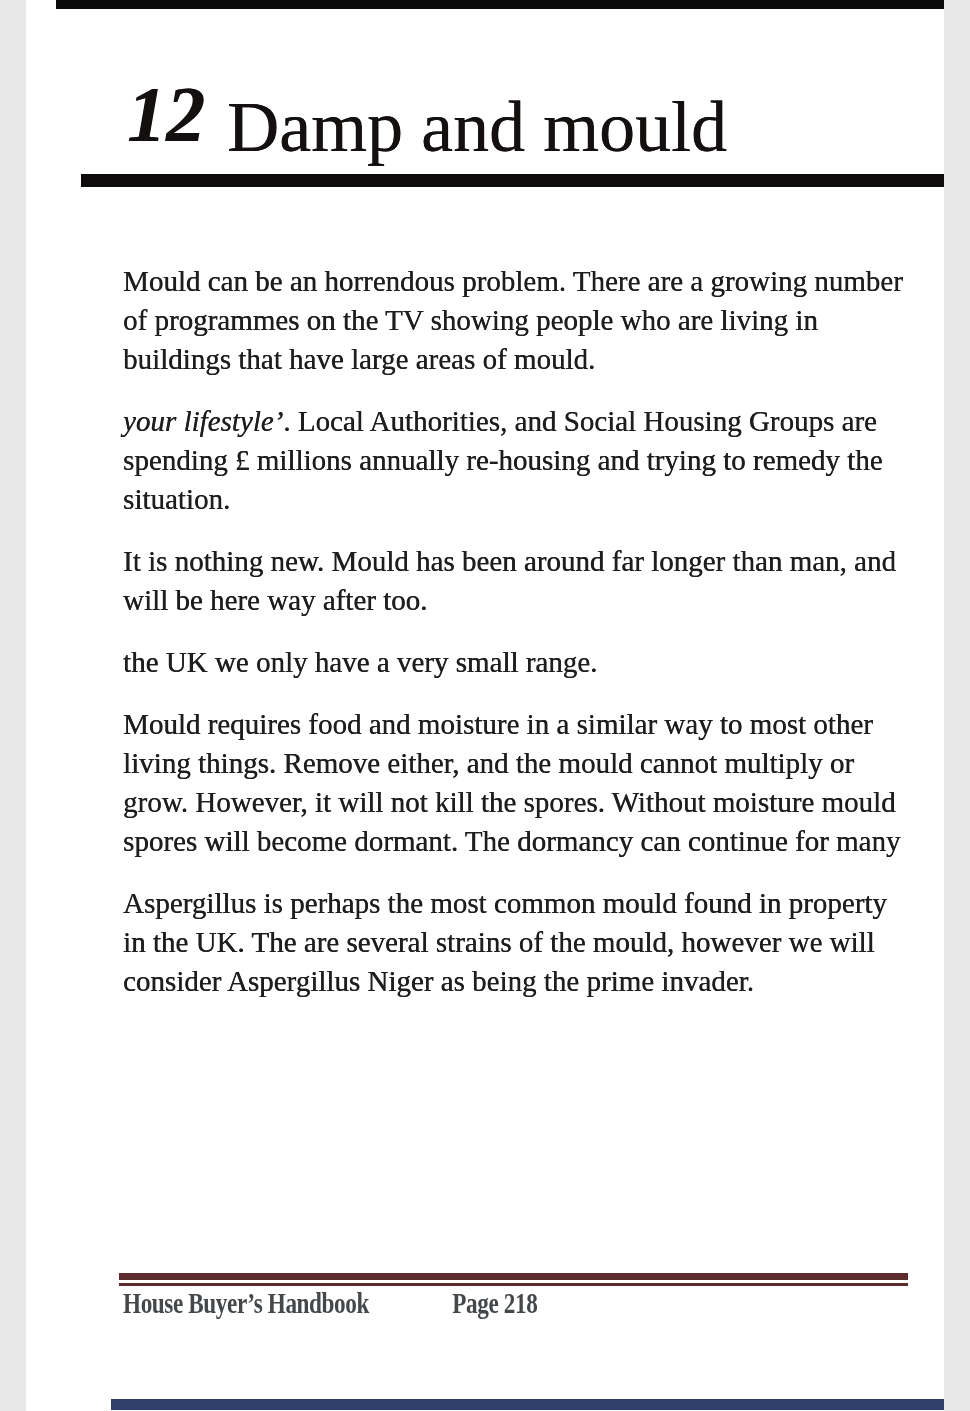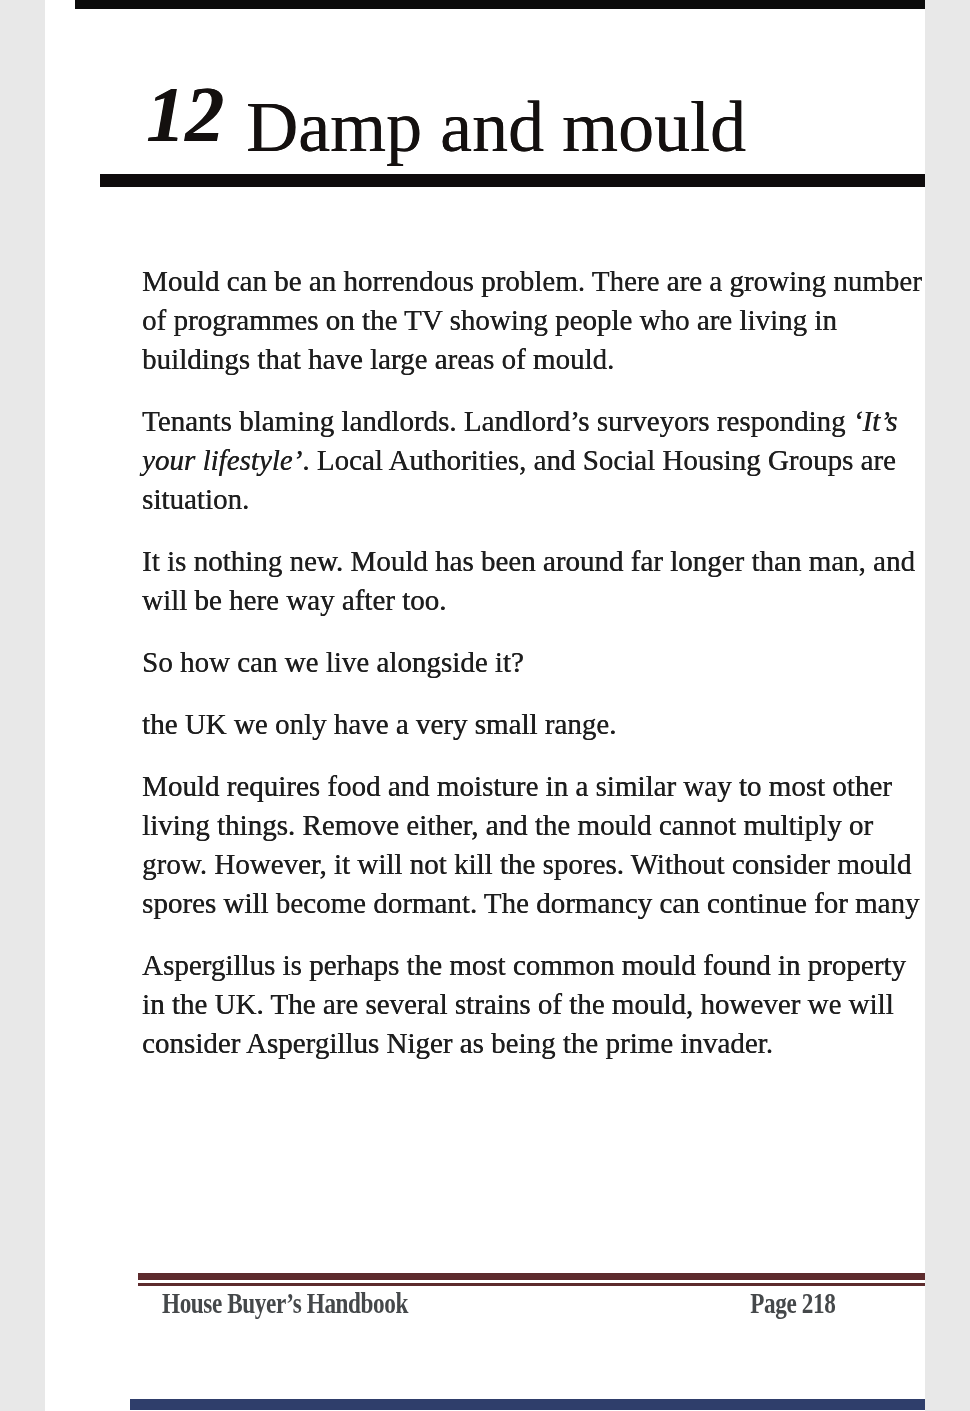--- a/index.html
+++ b/index.html
@@ -4,20 +4,21 @@
 <style>
   html, body { margin: 0; padding: 0; background: #e8e8e8; }
   .page {
     position: relative;
     width: 880px;
     height: 1411px;
     background: #ffffff;
     font-family: "Liberation Serif", serif;
     overflow: hidden;
     margin: 0 auto;
+    padding-left: 38px;
   }
 
   
   .top-bar    { position: absolute; top: 0; left: 30px; width: 940px; height: 9px; }
   .bottom-bar { position: absolute; top: 1399px; left: 85px; width: 878px; height: 11px; }
 
   
   .heading {
     position: absolute;
     left: 101px;
@@ -65,26 +66,24 @@
 
   
   .footer-rule-thick { position: absolute; left: 93px; top: 1273px; width: 789px; height: 7px; }
   .footer-rule-thin  { position: absolute; left: 93px; top: 1283px; width: 789px; height: 3px; }
   .footer-row {
     position: absolute;
     left: 97px;
     right: 90px;
     top: 1289px;
     display: flex;
-    justify-content: space-between;
     align-items: baseline;
     font-size: 29px;
     font-weight: bold;
     line-height: 29px;
-    margin-left: 20px;
   }
   .footer-left  { transform: scaleX(0.8); transform-origin: left center;  letter-spacing: -0.5px; }
   .footer-right { transform: scaleX(0.8); transform-origin: right center; letter-spacing: -0.5px; }
 </style>
 </head>
 <body>
 
 <div class="page">
 
   <div class="top-bar" style="background-color: rgb(11, 11, 11);"></div>
@@ -96,38 +95,35 @@
 
   <div class="heading-rule" style="background-color: rgb(14, 11, 12);"></div>
 
   <div class="body-text" id="body-text" style="color: rgb(30, 30, 30);">
       <div class="para">
         <div class="line"><span>Mould can be an horrendous problem. There are a growing number</span></div>
         <div class="line"><span>of programmes on the TV showing people who are living in</span></div>
         <div class="line"><span>buildings that have large areas of mould.</span></div>
       </div>
       <div class="para">
-        <div class="line"><span>Tenants blaming landlords. Landlord’s surveyors responding </span><em>‘It’s</em></div>
         <div class="line"><em>your lifestyle’</em><span>. Local Authorities, and Social Housing Groups are</span></div>
+        <div class="line"><span>spending £ millions annually re-housing and trying to remedy the</span></div>
         <div class="line"><span>situation.</span></div>
       </div>
       <div class="para">
         <div class="line"><span>It is nothing new. Mould has been around far longer than man, and</span></div>
         <div class="line"><span>will be here way after too.</span></div>
       </div>
       <div class="para">
-        <div class="line"><span>So how can we live alongside it?</span></div>
-      </div>
-      <div class="para">
         <div class="line"><span>the UK we only have a very small range.</span></div>
       </div>
       <div class="para">
         <div class="line"><span>Mould requires food and moisture in a similar way to most other</span></div>
         <div class="line"><span>living things. Remove either, and the mould cannot multiply or</span></div>
-        <div class="line"><span>grow. However, it will not kill the spores. Without consider mould</span></div>
+        <div class="line"><span>grow. However, it will not kill the spores. Without moisture mould</span></div>
         <div class="line"><span>spores will become dormant. The dormancy can continue for many</span></div>
       </div>
       <div class="para">
         <div class="line"><span>Aspergillus is perhaps the most common mould found in property</span></div>
         <div class="line"><span>in the UK. The are several strains of the mould, however we will</span></div>
         <div class="line"><span>consider Aspergillus Niger as being the prime invader.</span></div>
       </div>
     </div>
 
   <div class="footer-rule-thick" style="background-color: rgb(93, 43, 45);"></div>

